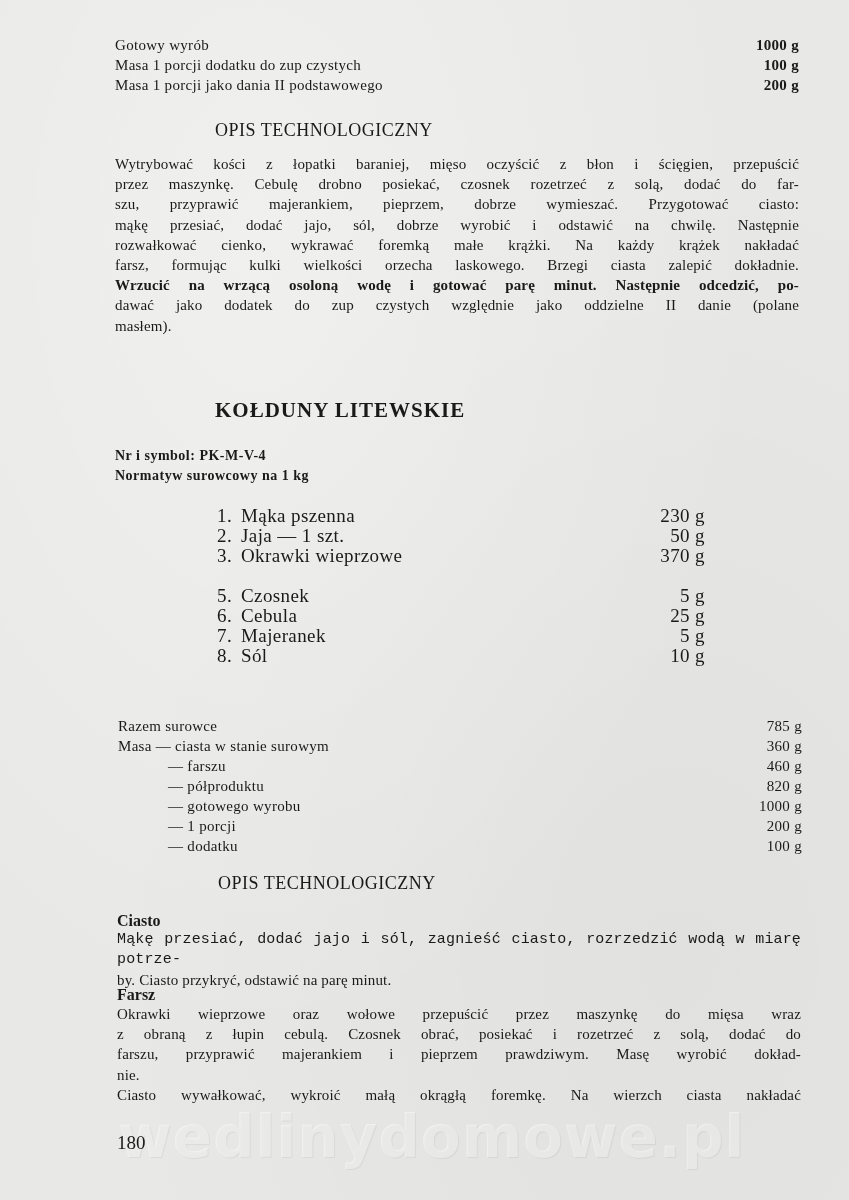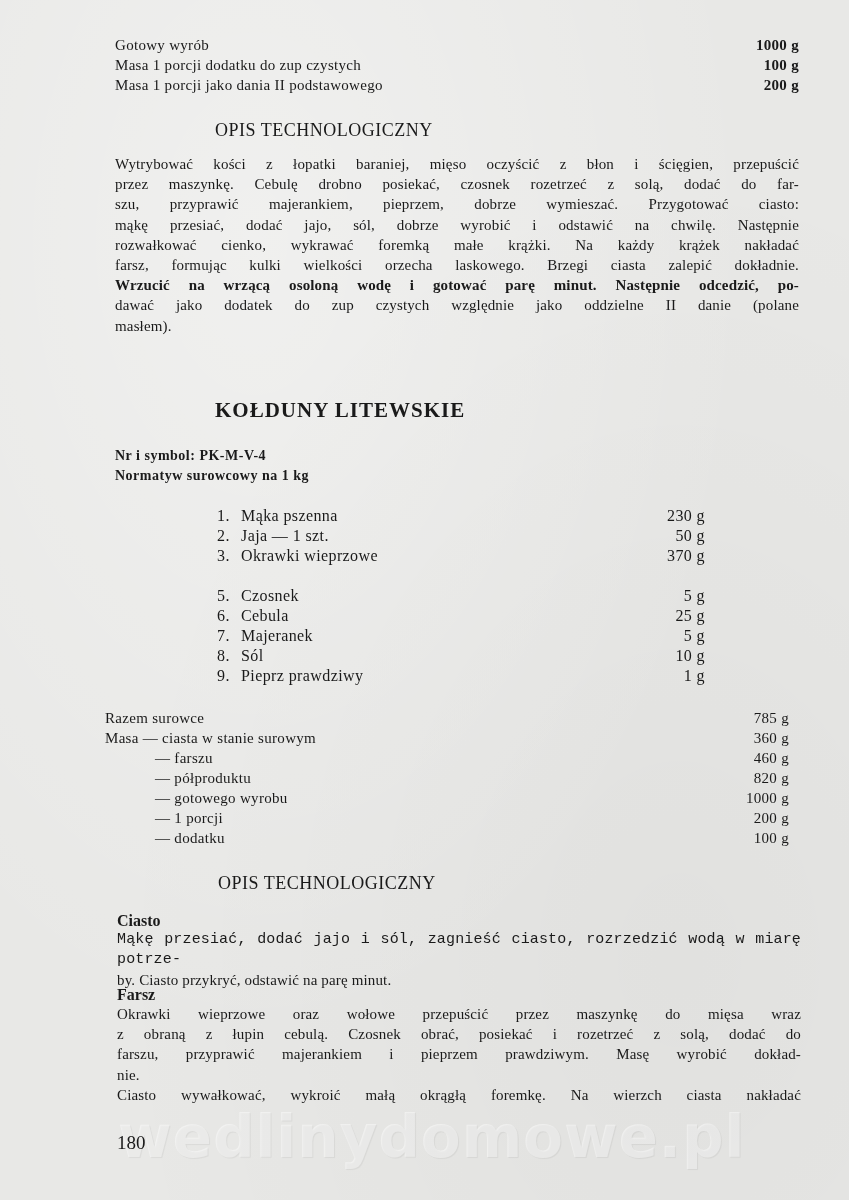--- a/index.html
+++ b/index.html
@@ -16,24 +16,24 @@
         radial-gradient(ellipse at 30% 20%, rgba(255,255,255,0.35), rgba(0,0,0,0) 60%),
         radial-gradient(ellipse at 80% 80%, rgba(0,0,0,0.03), rgba(0,0,0,0) 60%),
         #e8e8e6;
     }
     .row { position: absolute; left: 115px; width: 684px; font-size: 15px; line-height: 20px; letter-spacing: 0.3px; }
     .row .val { position: absolute; right: 0; top: 0; font-weight: bold; }
     .section-title { position: absolute; font-size: 18px; letter-spacing: 0.5px; }
     .recipe-title { position: absolute; left: 215px; top: 398px; font-size: 21px; font-weight: bold; letter-spacing: 1px; }
     .para { position: absolute; left: 115px; width: 684px; font-size: 15px; line-height: 20.2px; text-align: justify; letter-spacing: 0.15px; }
     .bold-line { position: absolute; left: 115px; font-size: 14px; font-weight: bold; line-height: 20px; letter-spacing: 0.5px; }
-    .ing { position: absolute; left: 217px; width: 488px; font-size: 16px; line-height: 20px; letter-spacing: 0.4px; }
+    .ing { position: absolute; left: 217px; width: 488px; font-size: 19px; line-height: 20px; letter-spacing: 0.4px; }
     .ing .num { display: inline-block; width: 24px; }
     .ing .val { position: absolute; right: 0; top: 0; text-align: center; }
-    .sum { position: absolute; left: 105px; width: 684px; font-size: 15px; line-height: 20px; letter-spacing: 0.3px; }
+    .sum { position: absolute; left: 118px; width: 684px; font-size: 15px; line-height: 20px; letter-spacing: 0.3px; margin-top: 8px; }
     .sum .val { position: absolute; right: 0; top: 0; }
     .sum.indent .lbl { padding-left: 50px; }
     .sub-head { position: absolute; left: 117px; font-size: 16px; font-weight: bold; }
     .watermark {
       position: absolute; left: 118px; top: 1103px; font-family: "DejaVu Sans", sans-serif;
       font-weight: bold; font-size: 58px; color: rgba(255,255,255,0.45);
       letter-spacing: 1px; text-shadow: 1px 1px 1px rgba(0,0,0,0.06);
     }
     .page-number { position: absolute; left: 117px; top: 1132px; font-size: 19px; }
   </style>
@@ -94,24 +94,20 @@
     <span class="val">25 g</span>
   </div>
   <div class="ing" style="top:626px">
     <span class="num">7.</span><span>Majeranek</span>
     <span class="val">5 g</span>
   </div>
   <div class="ing" style="top:646px">
     <span class="num">8.</span><span>Sól</span>
     <span class="val">10 g</span>
   </div>
-  <div class="ing" style="top:666px">
-    <span class="num">9.</span><span>Pieprz prawdziwy</span>
-    <span class="val">1 g</span>
-  </div>
 
   <div class="sum" style="top:708px">
     <span class="lbl">Razem surowce</span>
     <span class="val">785 g</span>
   </div>
   <div class="sum" style="top:728px">
     <span class="lbl">Masa — ciasta w stanie surowym</span>
     <span class="val">360 g</span>
   </div>
   <div class="sum indent" style="top:748px">

